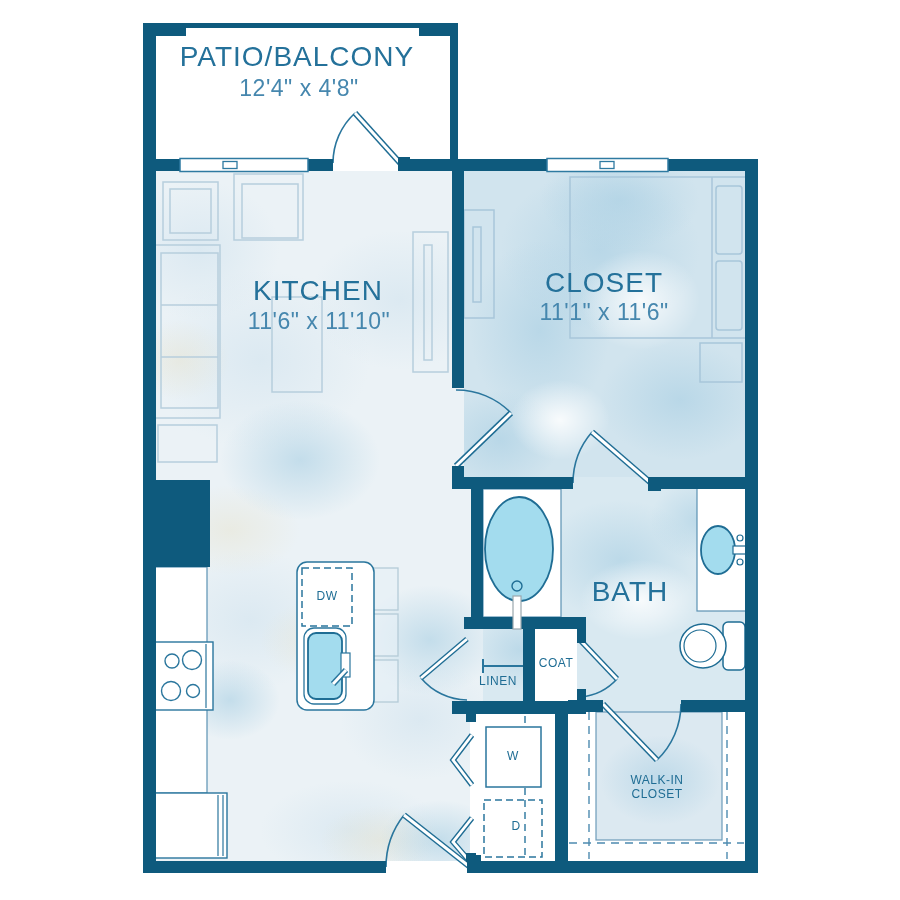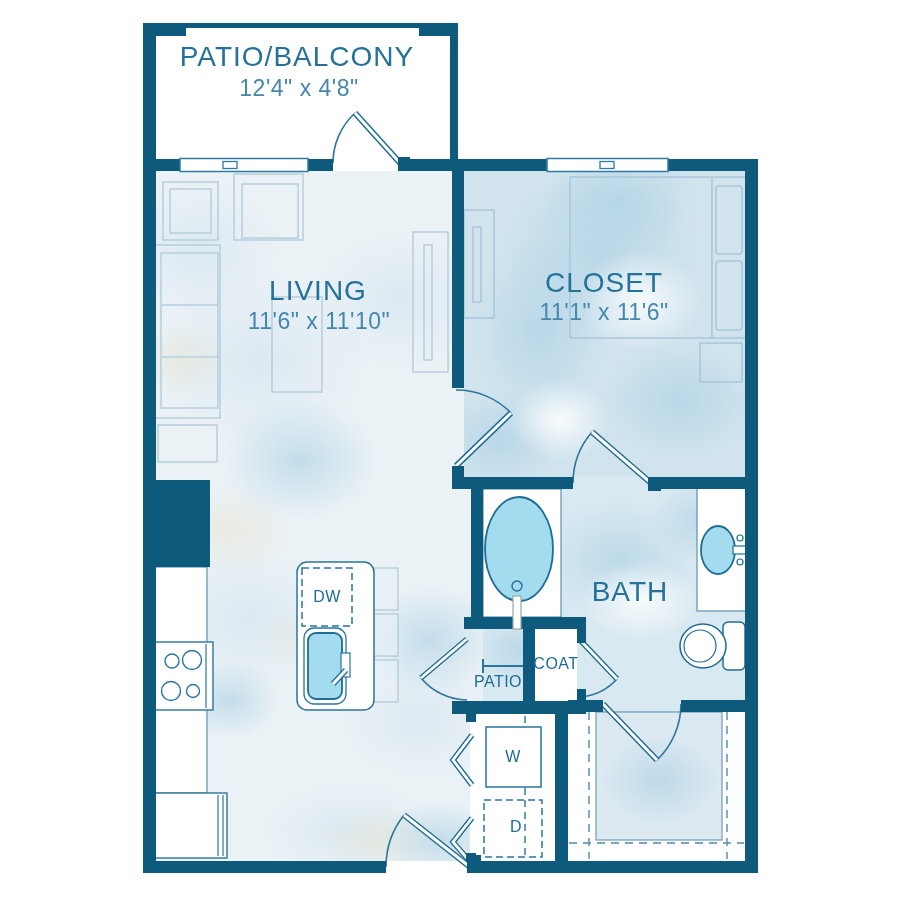--- a/index.html
+++ b/index.html
@@ -15,21 +15,21 @@
     position:absolute;
     transform:translate(-50%,-50%);
     white-space:nowrap;
     text-align:center;
     color:#24719a;
     letter-spacing:1px;
     line-height:1.15;
   }
   .room-label{font-size:28px;}
   .dim-label{font-size:23px;color:#4687ae;letter-spacing:0.5px;}
-  .small-label{font-size:16px;letter-spacing:0.5px;color:#1f6d94;}
+  .small-label{font-size:12px;letter-spacing:0.5px;color:#1f6d94;}
   .two-line{white-space:normal;width:110px;}
 </style>
 </head>
 <body>
 
 <div id="plan">
 <svg width="900" height="900" viewBox="0 0 900 900">
   <defs>
     <radialGradient id="gB">
           <stop offset="0" stop-color="#a9cfe3" stop-opacity="0.6"></stop>
@@ -292,23 +292,27 @@
     </g>
   </g>
 
   <g>
     <rect x="513" y="596" width="8" height="33" fill="#ffffff" stroke="#9aa7ad" stroke-width="1.2"></rect>
   </g>
 </svg>
 
 <div class="label room-label" style="left:297px;top:57px">PATIO/BALCONY</div>
 <div class="label dim-label" style="left:299px;top:88px">12'4" x 4'8"</div>
-<div class="label room-label" style="left:318px;top:291px">LIVING</div>
+<div class="label room-label" style="left:318px;top:291px">KITCHEN</div>
 <div class="label dim-label" style="left:319px;top:321px">11'6" x 11'10"</div>
 <div class="label room-label" style="left:604px;top:283px">CLOSET</div>
 <div class="label dim-label" style="left:604px;top:312px">11'1" x 11'6"</div>
 <div class="label room-label" style="left:630px;top:592px">BATH</div>
 <div class="label small-label" style="left:327px;top:597px">DW</div>
-<div class="label small-label" style="left:498px;top:682px">PATIO</div>
+<div class="label small-label" style="left:498px;top:682px">LINEN</div>
 <div class="label small-label" style="left:556px;top:664px">COAT</div>
 <div class="label small-label" style="left:513px;top:757px">W</div>
 <div class="label small-label" style="left:516px;top:827px">D</div>
+<div class="label small-label two-line" style="left:657px;top:788px">
+  <div>WALK-IN</div>
+  <div>CLOSET</div>
 </div>
+</div>
 
 </body></html>

